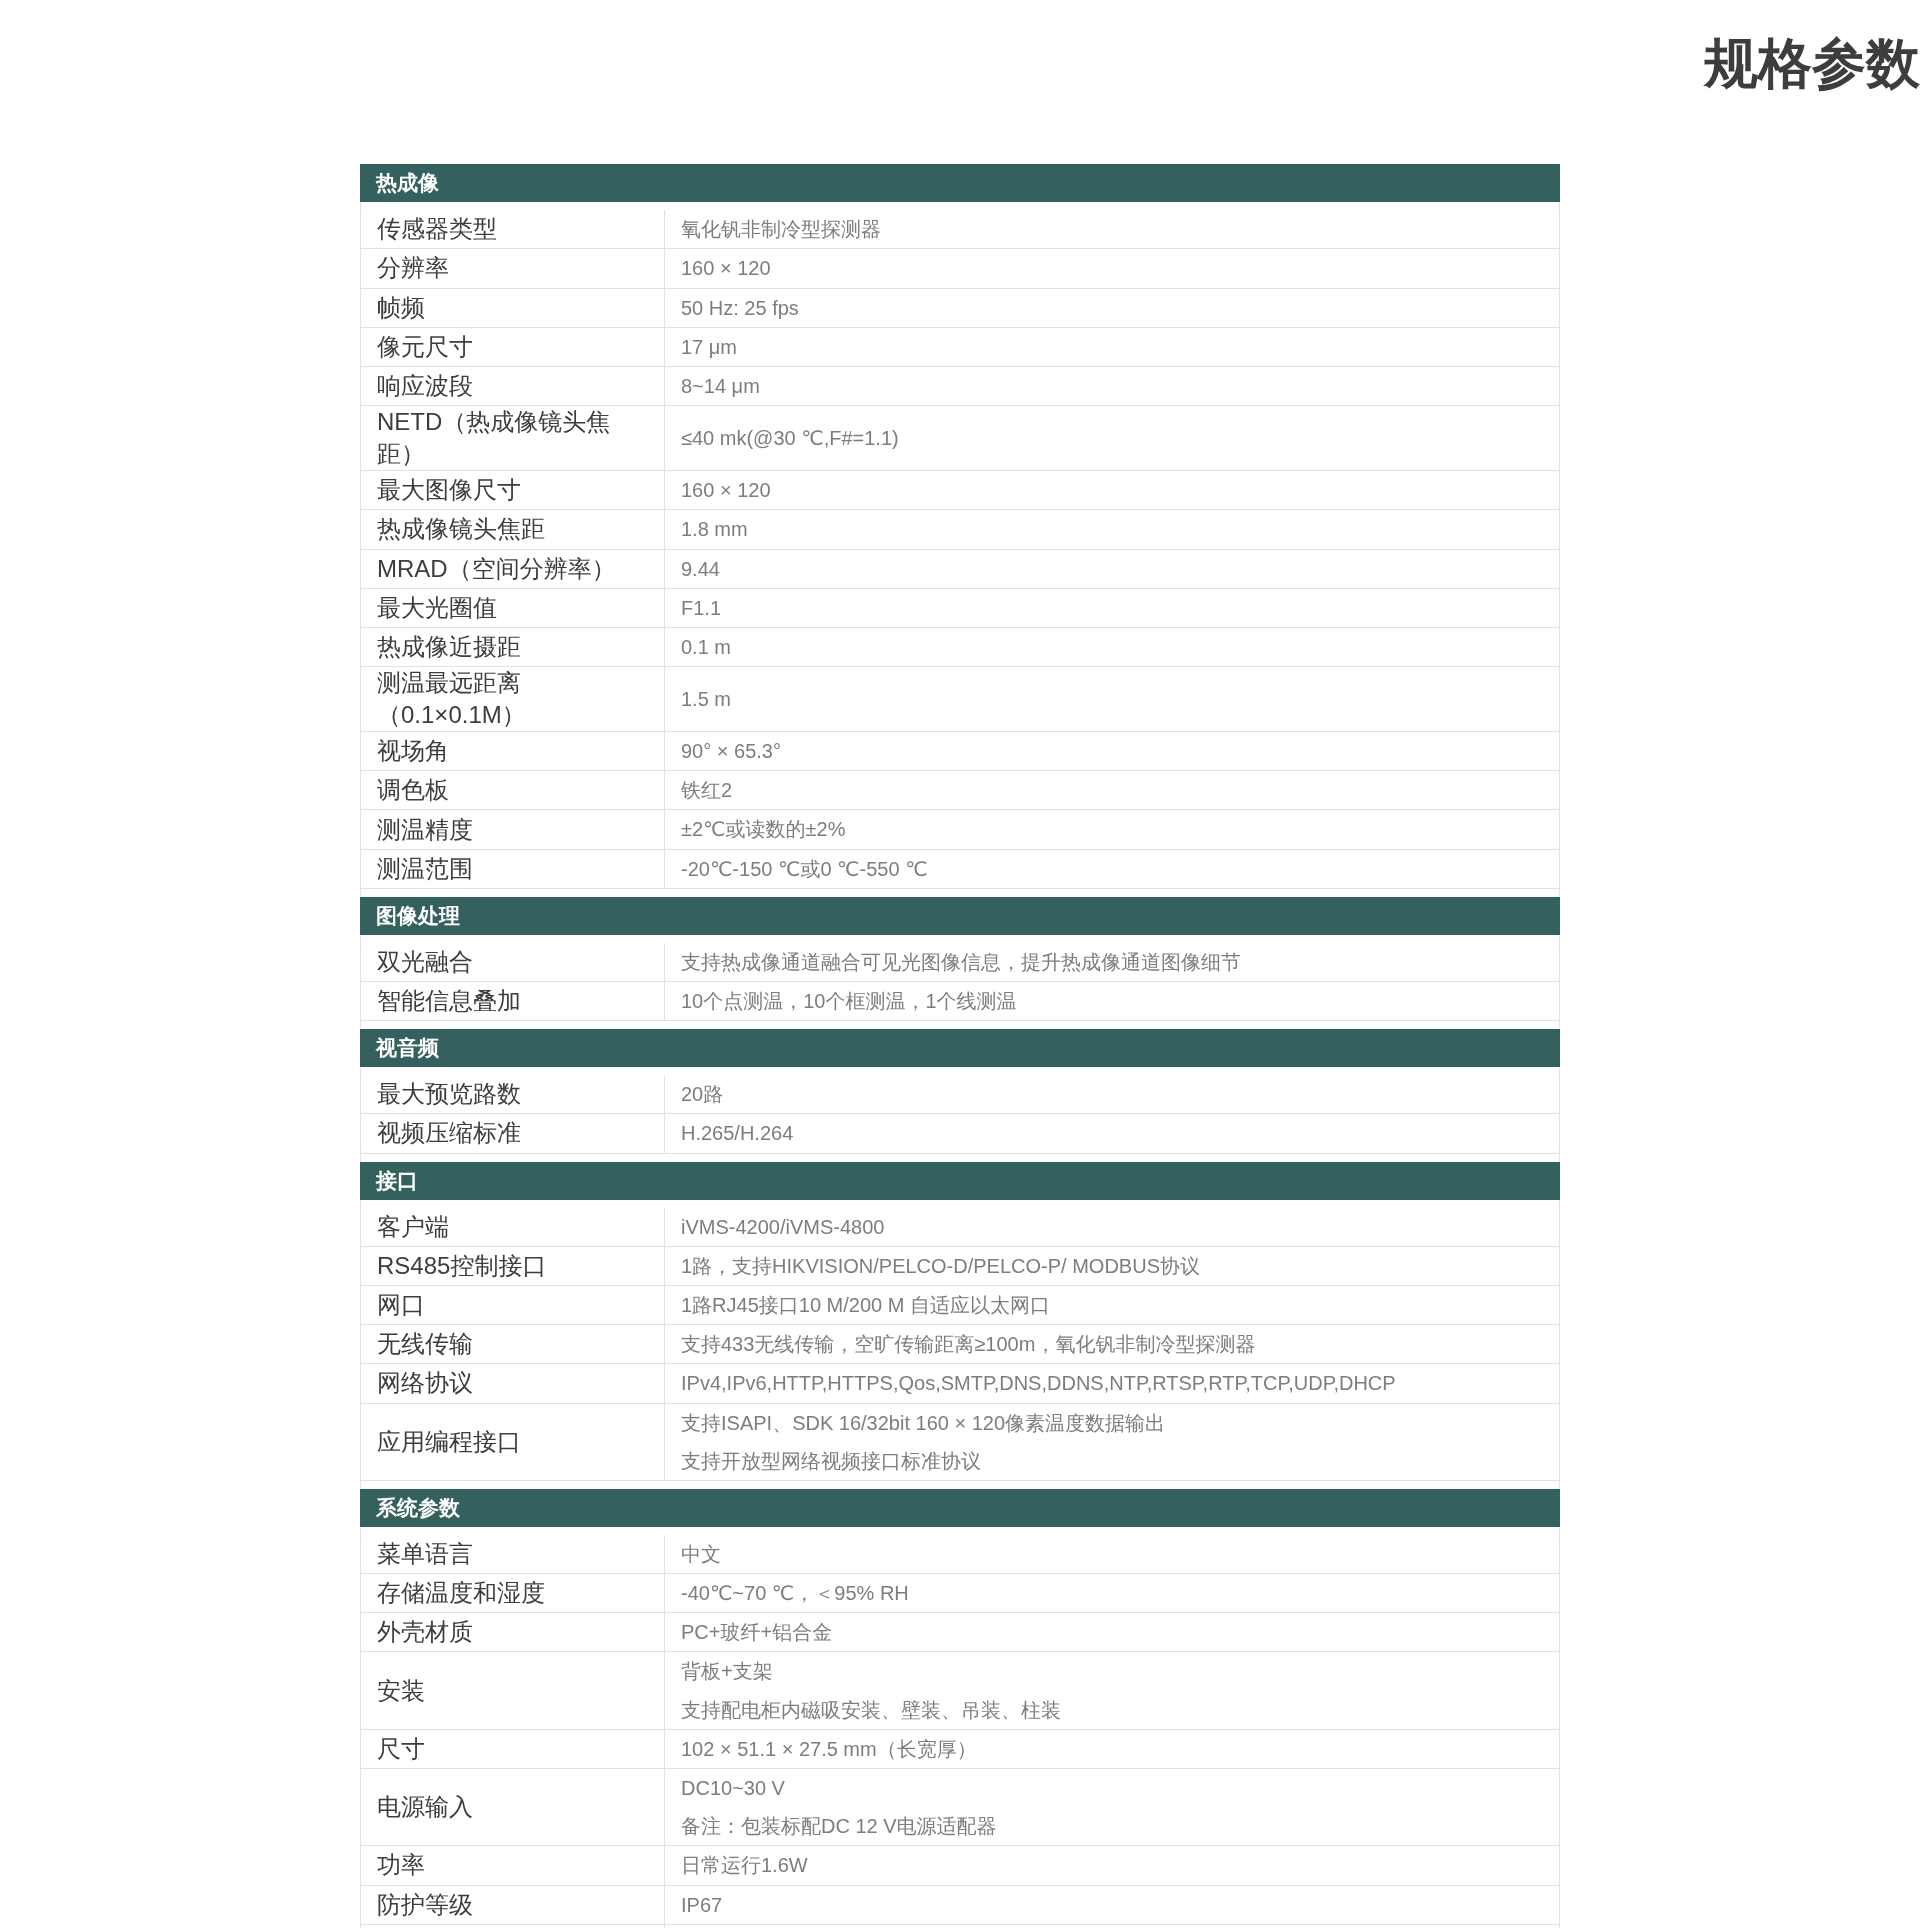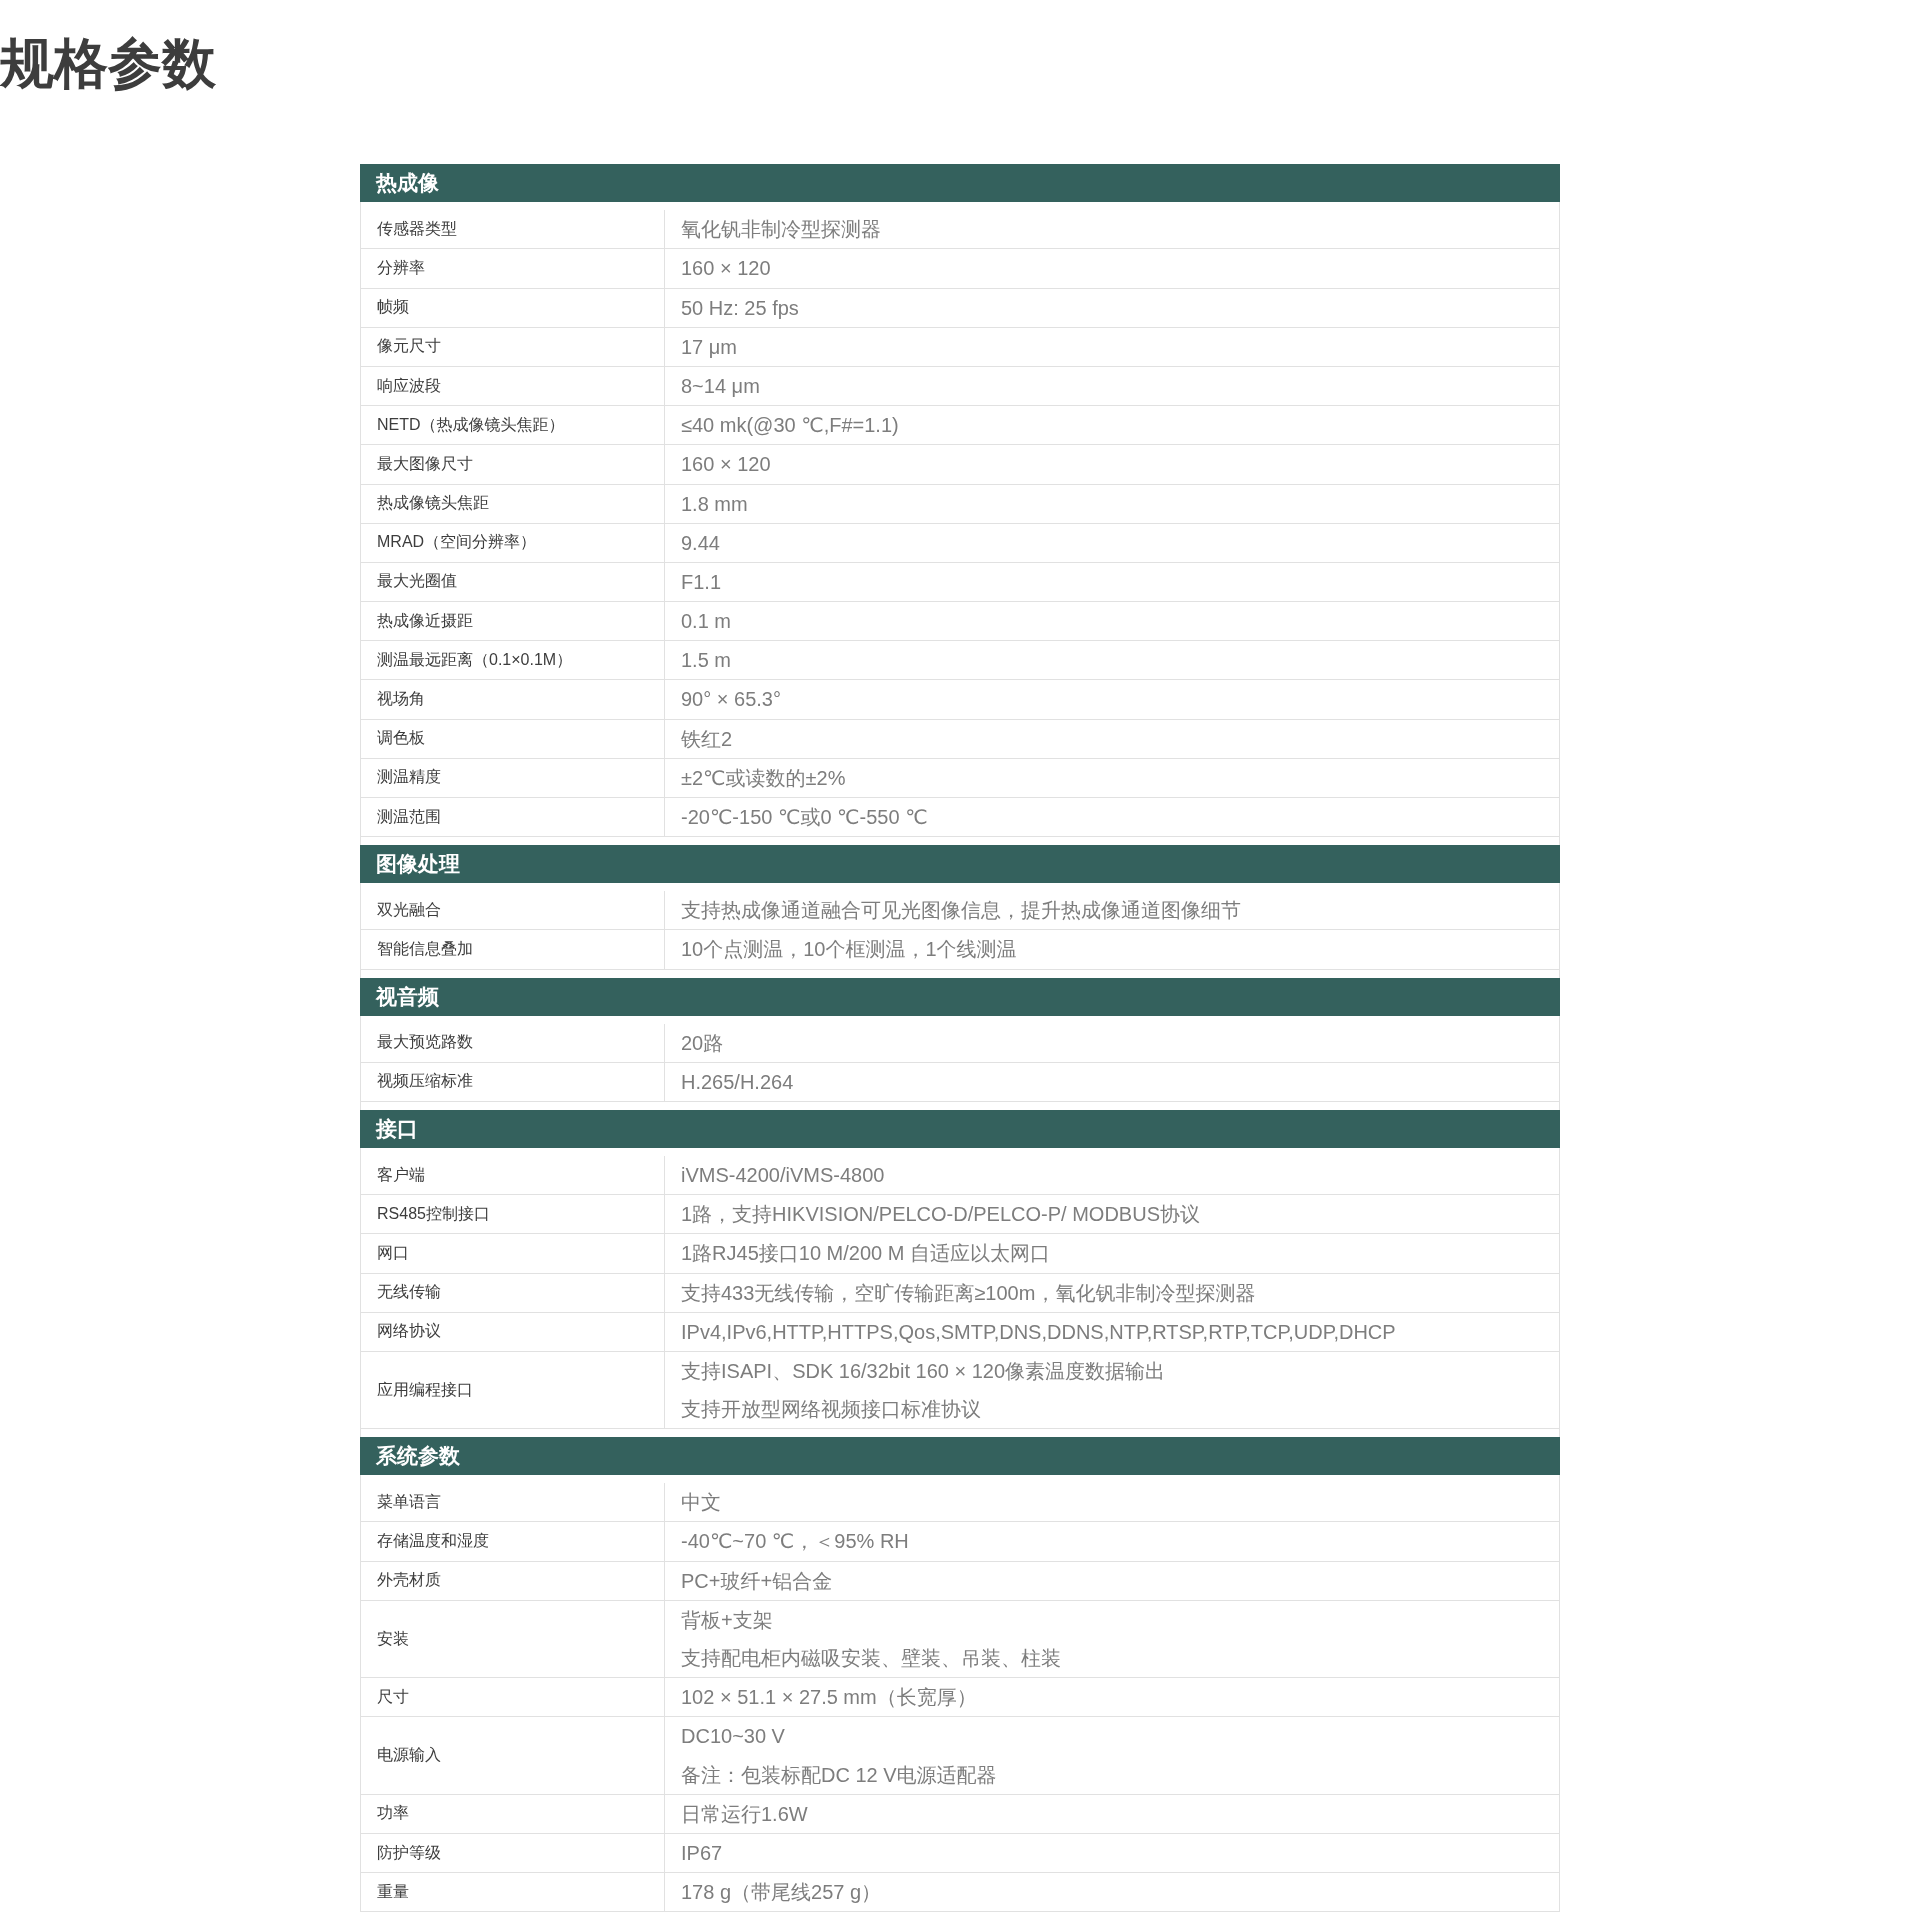--- a/index.html
+++ b/index.html
@@ -6,21 +6,21 @@
   html, body {
     width: 1920px;
     height: 1928px;
     background: #ffffff;
     font-family: "Liberation Sans", "DejaVu Sans", sans-serif;
     overflow: hidden;
   }
   .page { width: 1920px; height: 1928px; position: relative; }
   .title {
     padding-top: 28px;
-    text-align: left;
+    text-align: right;
     font-size: 54px;
     font-weight: 700;
     color: #3d3d3d;
     line-height: 1.3;
   }
   .spec-table {
     width: 1200px;
     margin: 66px auto 0 auto;
     border-left: 1px solid var(--border, #e1e1e1);
     border-right: 1px solid var(--border, #e1e1e1);
@@ -42,21 +42,21 @@
   }
   .spec-row:last-child { border-bottom: none; justify-content: space-between; }
   .spec-label {
     width: 304px;
     flex: 0 0 304px;
     border-right: 1px solid var(--border, #e1e1e1);
     display: flex;
     align-items: center;
     padding: 0 10px 0 16px;
     color: var(--label-text, #3d3d3d);
-    font-size: 16px;
+    font-size: 24px;
   }
   .spec-value {
     flex: 1;
     padding: 0 10px 0 16px;
     color: var(--value-text, #7d7d7d);
     font-size: 20px;
     display: flex;
     flex-direction: column;
     justify-content: center;
   }

